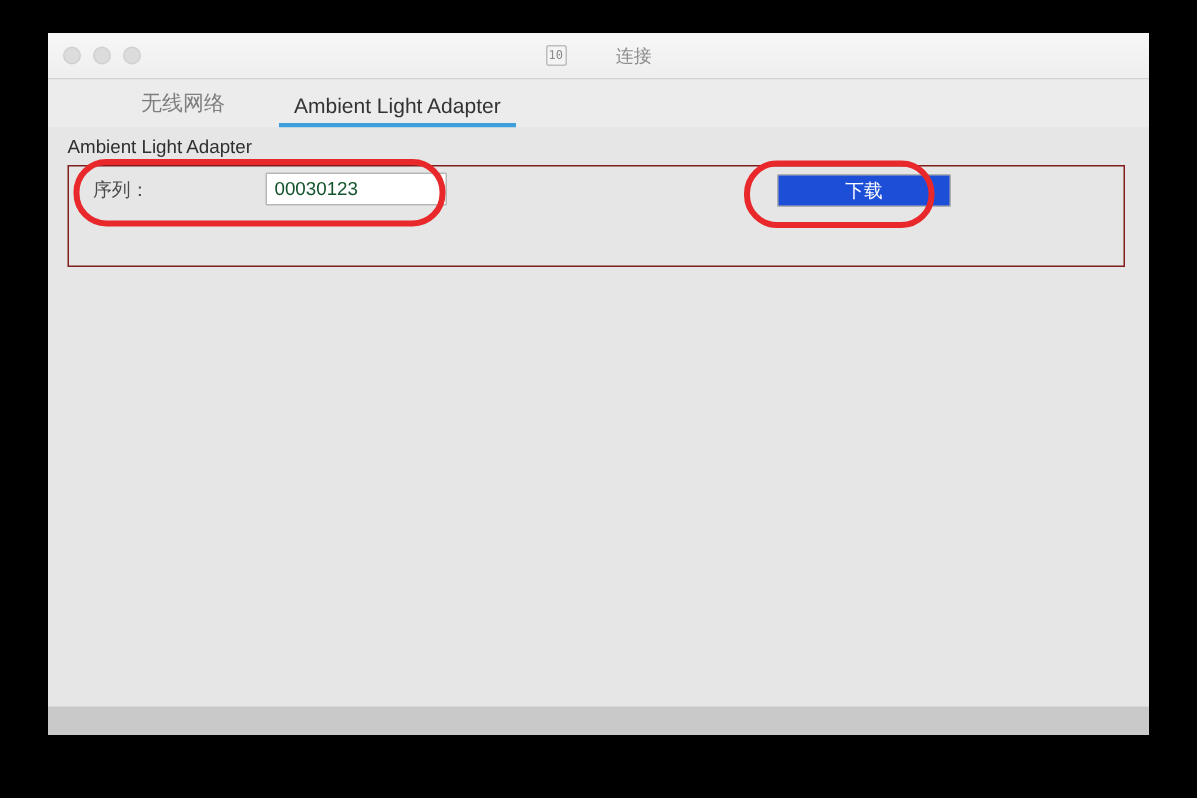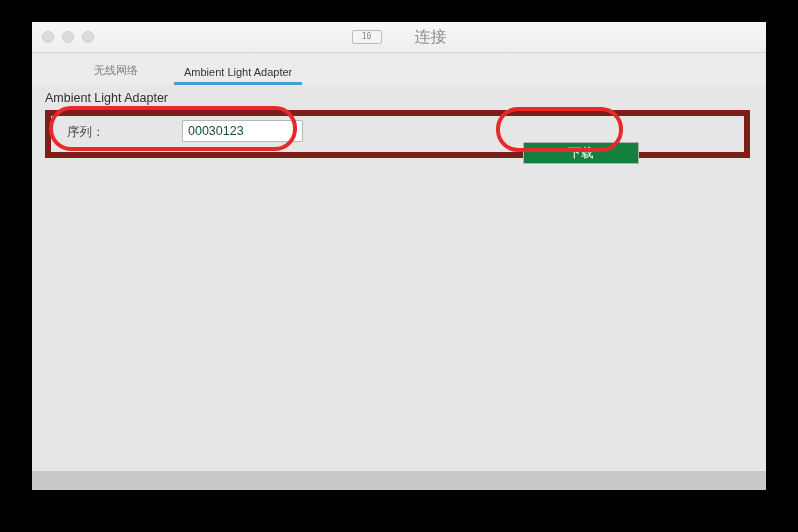--- a/index.html
+++ b/index.html
@@ -54,52 +54,52 @@
     left: 0;
     right: 0;
     top: 0;
     height: 30px;
     display: flex;
     align-items: center;
     justify-content: center;
     gap: 5px;
   }
   .app-icon {
-    width: 30px;
+    width: 14px;
     height: 14px;
     border: 1px solid #bdbdbd;
     border-radius: 2px;
     background: #f4f4f4;
     display: flex;
     align-items: center;
     justify-content: center;
     font-size: 8px;
     line-height: 1;
     color: #8a8a8a;
     font-family: "DejaVu Sans Mono", monospace;
     box-sizing: border-box;
   }
   .title-text {
-    font-size: 16px;
+    font-size: 12px;
     color: #8d8d8d;
     margin-left: 28px;
   }
 
   
   #tabstrip {
     position: relative;
     height: 32px;
     background: #ececec;
     padding-left: 52px;
     display: flex;
     align-items: flex-end;
   }
   .tab {
     position: relative;
-    font-size: 11px;
+    font-size: 14px;
     padding: 0 10px 7px 10px;
     color: #7e7e7e;
     cursor: default;
     white-space: nowrap;
   }
   .tab.active {
     color: #333333;
   }
   .tab.active::after {
     content: "";
@@ -125,22 +125,22 @@
     top: 6px;
     font-size: 12.5px;
     color: #2f2f2f;
   }
 
   #form-panel {
     position: absolute;
     left: 13px;
     top: 25px;
     width: 705px;
-    height: 48px;
-    border: 6px solid #7f1d1d;
+    height: 68px;
+    border: 1px solid #7f1d1d;
     background: #e6e6e6;
     box-sizing: border-box;
   }
 
   .row {
     position: absolute;
     left: 0;
     right: 0;
     height: 29px;
   }
@@ -181,24 +181,23 @@
     text-align: center;
     box-sizing: border-box;
     cursor: default;
     user-select: none;
     display: flex;
     align-items: center;
     justify-content: center;
     border-radius: 1px;
   }
   .btn-blue {
-    background: #15803d;
+    background: #1d4ed8;
     color: #ffffff;
     border: 1px solid #b0b0b0;
-    margin-top: 21px;
   }
   .btn-disabled {
     background: #fafafa;
     color: #aaaaaa;
     border: 1px solid #c4c4c4;
   }
 
   #btn-download { left: 472px; top: 4px;  width: 116px; height: 22px; }
   #btn-select   { left: 600px; top: 4px;  width: 103px; height: 22px; }
   #btn-group    { left: 600px; top: 34px; width: 103px; height: 22px; }

